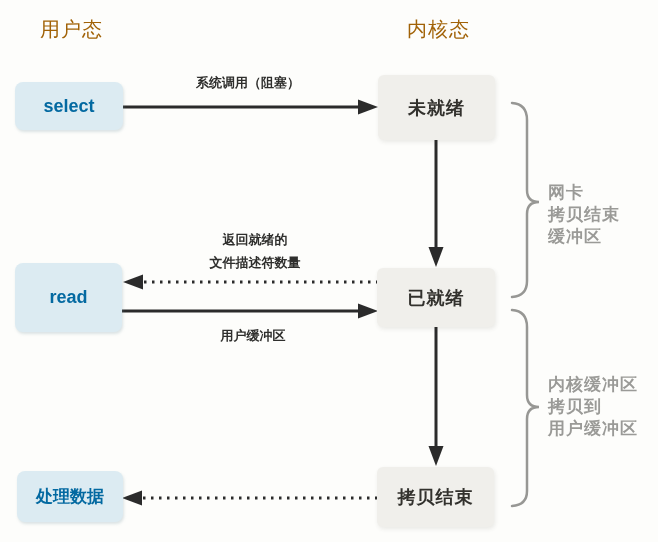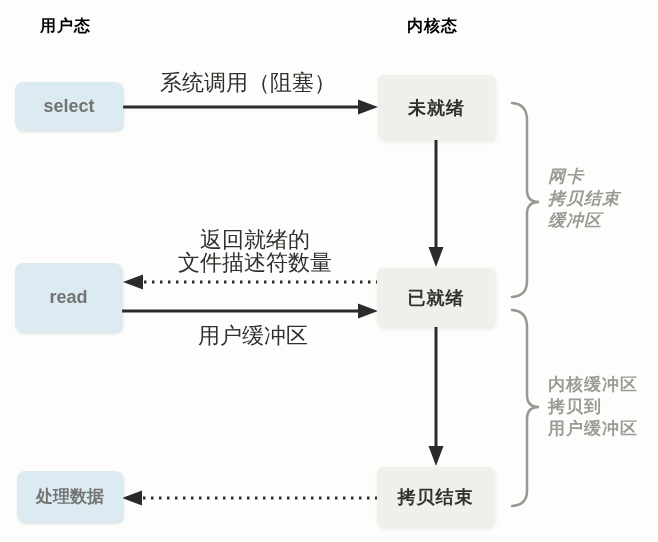--- a/index.html
+++ b/index.html
@@ -6,52 +6,52 @@
   .stage {
     position: relative;
     width: 658px;
     height: 542px;
     background: #fdfdfb;
     font-family: "Liberation Sans", sans-serif;
     overflow: hidden;
   }
   .col-title {
     position: absolute;
-    font-size: 16px;
-    font-weight: bold;
-    color: #000000;
+    font-size: 20px;
+    font-weight: normal;
+    color: #a16207;
     letter-spacing: 1px;
   }
   .box {
     position: absolute;
     display: flex;
     align-items: center;
     justify-content: center;
     font-weight: bold;
     box-sizing: border-box;
   }
   .user-box {
     background: var(--user-box, #dcebf2);
     border-radius: 8px;
-    color: #737373;
+    color: #0369a1;
     font-size: 18px;
     box-shadow: 1px 2px 3px rgba(120,150,165,0.25);
   }
   .kernel-box {
     background: var(--kernel-box, #f0efeb);
     border-radius: 6px;
     color: #32312d;
     font-size: 18px;
     letter-spacing: 1px;
     box-shadow: 1px 2px 4px rgba(60,60,50,0.10);
   }
   .edge-label {
     position: absolute;
-    font-size: 22px;
-    font-weight: normal;
+    font-size: 13px;
+    font-weight: bold;
     color: var(--label-dark, #2f2f2d);
     text-align: center;
     line-height: 23px;
     width: 210px;
   }
   .brace-label {
     position: absolute;
     font-size: 17px;
     font-weight: bold;
     color: var(--label-gray, #9a9a97);
@@ -140,21 +140,21 @@
   <div class="edge-label" style="left:150px; top:228px;">
     <div>返回就绪的</div>
     <div>文件描述符数量</div>
   </div>
 
   <div class="edge-label" style="left:148px; top:324px;">
     <div>用户缓冲区</div>
   </div>
 
 
-  <div class="brace-label" style="left:548px; top:166px;font-style:italic;">
+  <div class="brace-label" style="left:548px; top:182px;">
     <div>网卡</div>
     <div>拷贝结束</div>
     <div>缓冲区</div>
   </div>
 
   <div class="brace-label" style="left:548px; top:374px;">
     <div>内核缓冲区</div>
     <div>拷贝到</div>
     <div>用户缓冲区</div>
   </div>

